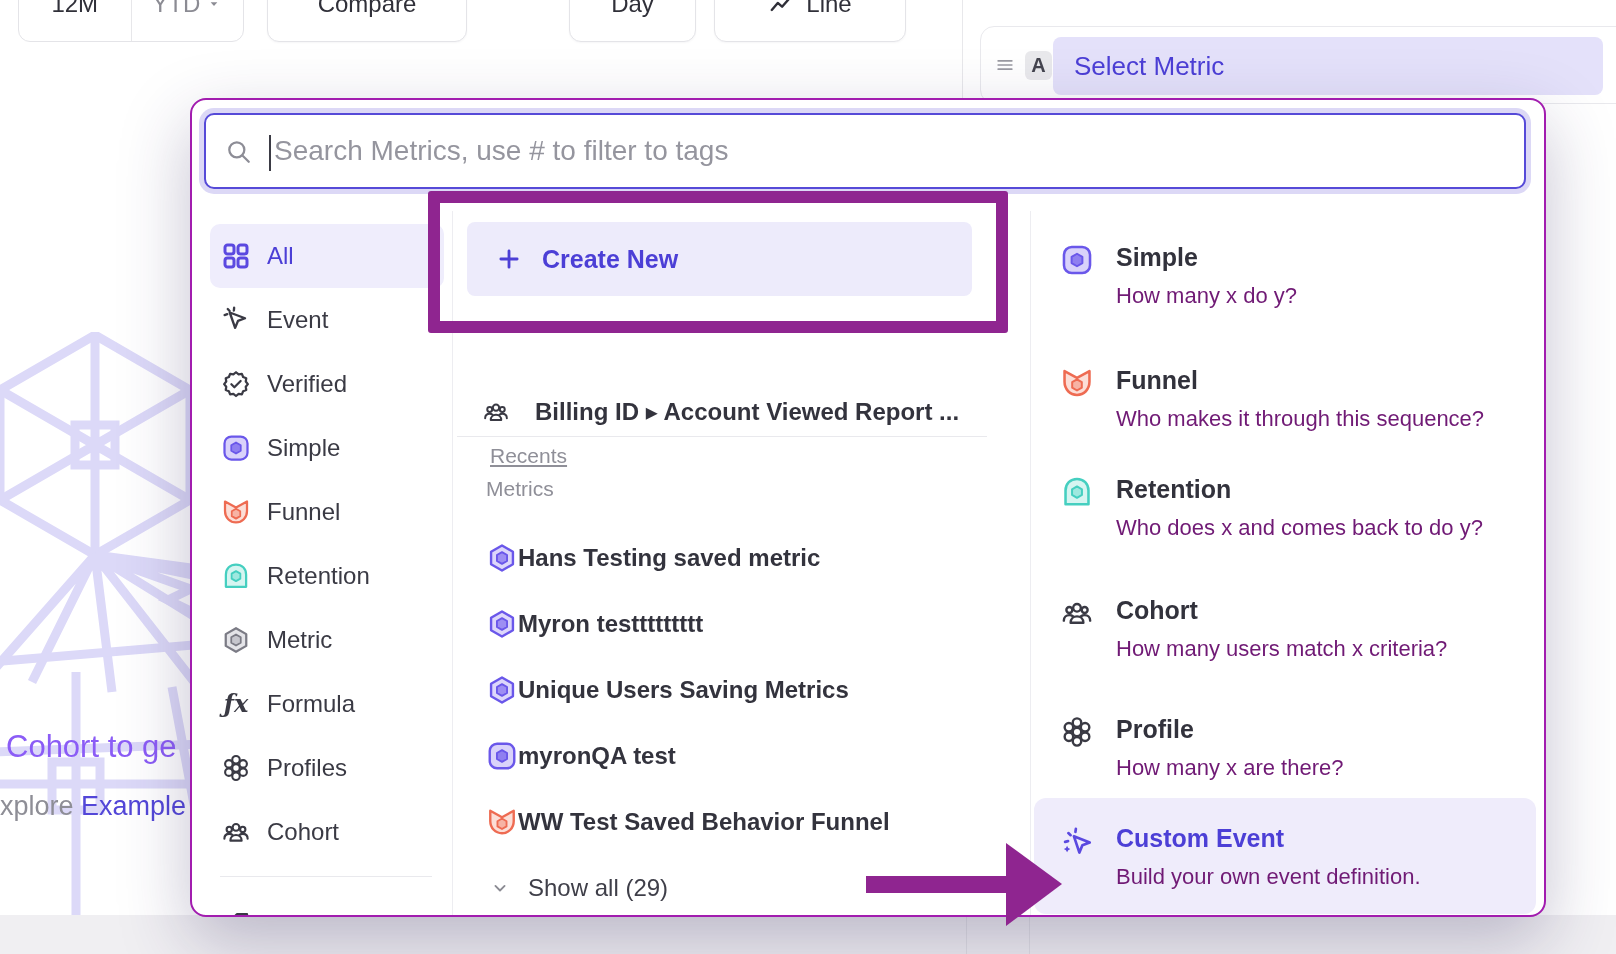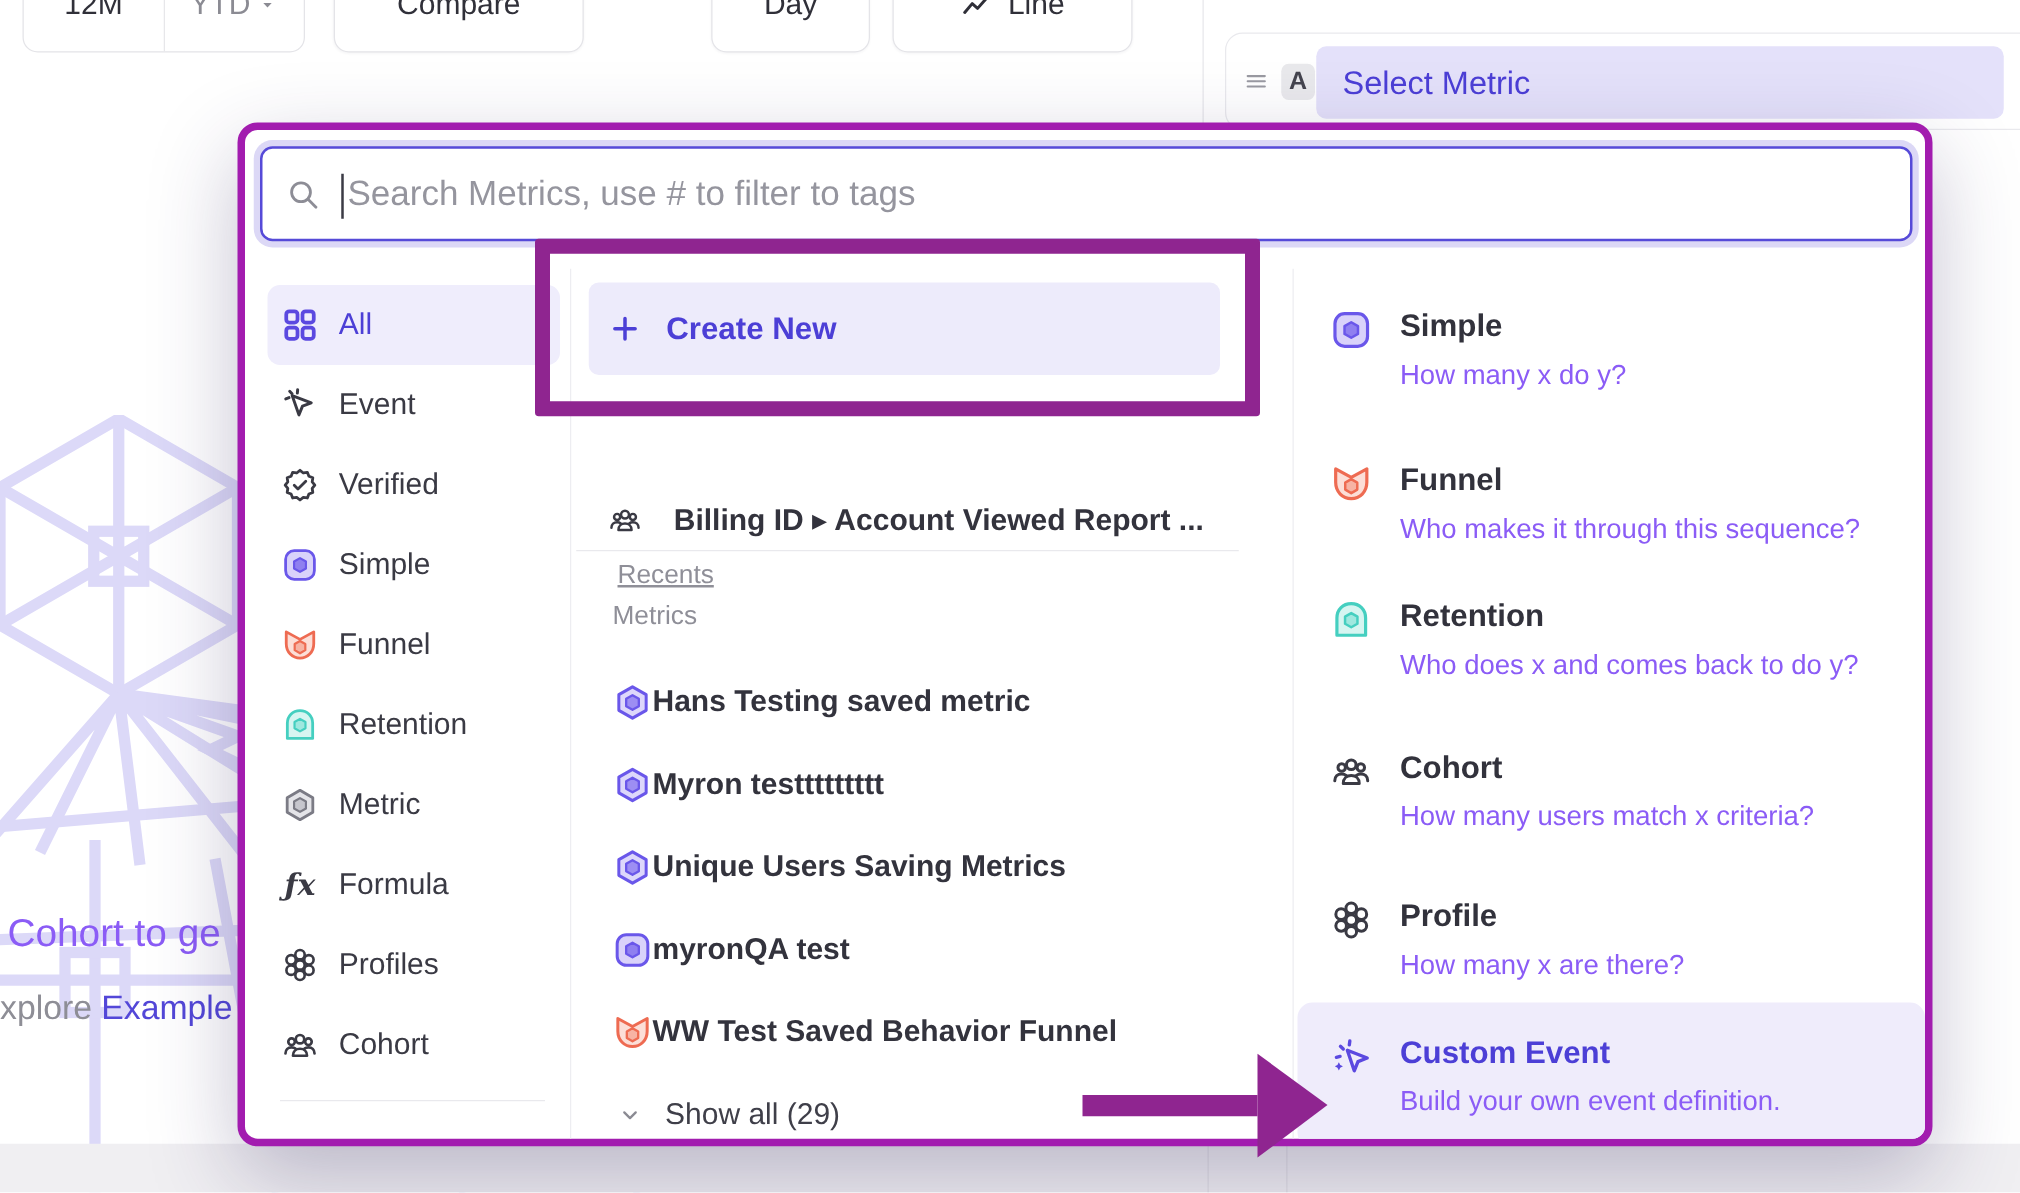--- a/index.html
+++ b/index.html
@@ -39,21 +39,21 @@
   .bg-explore { position:absolute; left:0px; top:791px; font-size:27px; white-space:nowrap; }
   .bg-explore .pre { color:#8e8e96; }
   .bg-explore .lnk { color:#5347d8; font-weight:500; cursor:pointer; }
 
   .footer-strip { position:absolute; left:0; top:915px; width:1616px; height:39px; background:#f0eff2; }
   .strip-line { position:absolute; top:915px; width:1px; height:39px; background:#e0e0e4; }
   .sl1 { left:966px; } .sl2 { left:1029px; }
 
   
   .modal { position:absolute; left:190px; top:98px; width:1356px; height:819px;
-        background:#fff; border:6px solid #a21caf; border-radius:16px; overflow:hidden;
+        background:#fff; border:2px solid #a21caf; border-radius:16px; overflow:hidden;
         box-shadow:0 25px 70px rgba(45,35,90,.28); z-index:10; }
   .search-wrap { position:absolute; left:12px; top:13px; width:1322px; height:76px;
         border:2px solid #564ad8; border-radius:10px; background:#fff;
         box-shadow:0 0 0 5px #dcd8f6; display:flex; align-items:center; }
   .search-ic { width:27px; height:27px; margin-left:19px; }
   .search-input { flex:1; border:none; outline:none; font-family:inherit;
         font-size:28px; color:#3b3b45; margin-left:22px; background:transparent; }
   .search-input::placeholder { color:#95959e; }
   .text-caret { position:absolute; left:63px; top:20px; width:2px; height:36px; background:#3b3b45; }
 
@@ -67,41 +67,41 @@
   .side-item.active { background:#efedfc; }
   .side-label { font-size:24px; font-weight:500; color:#3a3a44; }
   .side-item.active .side-label { color:#4c3fd6; }
   .side-divider { height:1px; background:#e9e9ed; margin:12px 20px 0 20px; }
   .side-item.partial { margin-top:16px; }
 
   
   .mid { position:absolute; left:260px; top:115px; width:578px; height:704px; }
   .create-btn { position:absolute; left:15px; top:7px; width:505px; height:74px;
         background:#edebfb; border-radius:8px; display:flex; align-items:center;
-        padding-left:16px; gap:20px; cursor:pointer; }
+        padding-left:29px; gap:20px; cursor:pointer; }
   .create-label { font-size:25px; font-weight:600; color:#4c3fd6; }
   .sec-label { position:absolute; font-size:21px; font-weight:500; color:#8f8f98; }
   .recents-label { left:38px; top:229px;text-decoration:underline; }
   .metrics-label { left:34px; top:262px; }
   .recent-row { position:absolute; left:30px; top:180px; height:34px; display:flex;
         align-items:center; gap:25px; cursor:pointer;text-align:right; }
   .mid-divider { position:absolute; left:5px; top:221px; width:530px; height:1px; background:#e9e9ed; }
   .metric-list { position:absolute; left:34px; top:310px; width:520px; }
   .metric-row { height:66px; display:flex; align-items:center; cursor:pointer; }
   .row-label { font-size:24px; font-weight:600; color:#33333d; white-space:nowrap; }
   .show-all { position:absolute; left:38px; top:656px; height:34px; display:flex;
         align-items:center; gap:18px; cursor:pointer; }
   .show-all-label { font-size:24px; font-weight:500; color:#3f3f49; }
 
   
   .types { position:absolute; left:838px; top:115px; width:518px; height:704px; }
   .type-entry { position:absolute; left:30px; display:flex; gap:22px; cursor:pointer; }
   .te0{top:28px;} .te1{top:151px;} .te2{top:260px;} .te3{top:381px;} .te4{top:500px;}
   .type-title { font-size:25px; font-weight:600; color:#32323c; }
-  .type-desc { font-size:22px; color:#8b5cf6; margin-top:11px; white-space:nowrap; }
+  .type-desc { font-size:22px; color:#701a75; margin-top:11px; white-space:nowrap; }
   .type-box { position:absolute; left:4px; top:583px; width:502px; height:116px;
         background:#efecfb; border-radius:12px; display:flex; gap:22px;
         padding:26px 0 0 26px; cursor:pointer; }
   .type-box .type-title { color:#4c3fd6; }
 
   
   .ic { display:inline-flex; align-items:center; justify-content:center; flex:none; }
   .ic svg { width:100%; height:100%; display:block; }
   .i16{width:16px;height:16px;} .i20{width:20px;height:20px;}
   .i26{width:26px;height:26px;} .i28{width:28px;height:28px;} .i30{width:30px;height:30px;text-align:right;}

